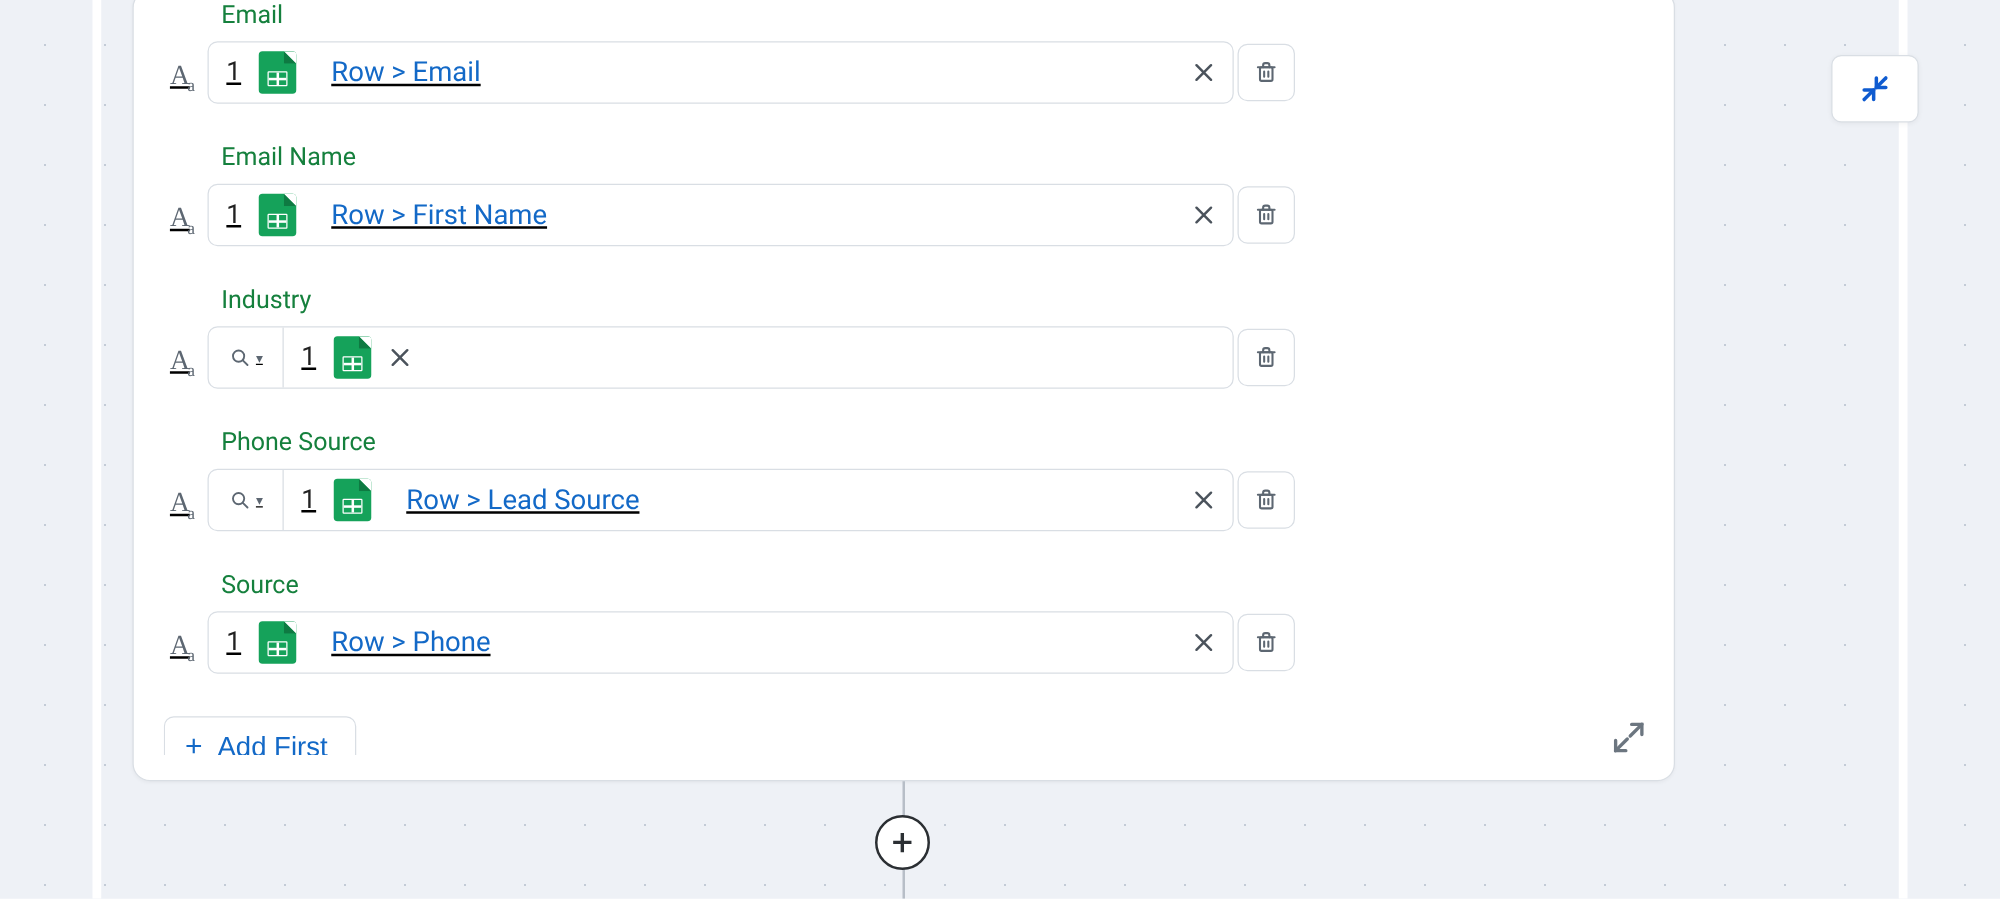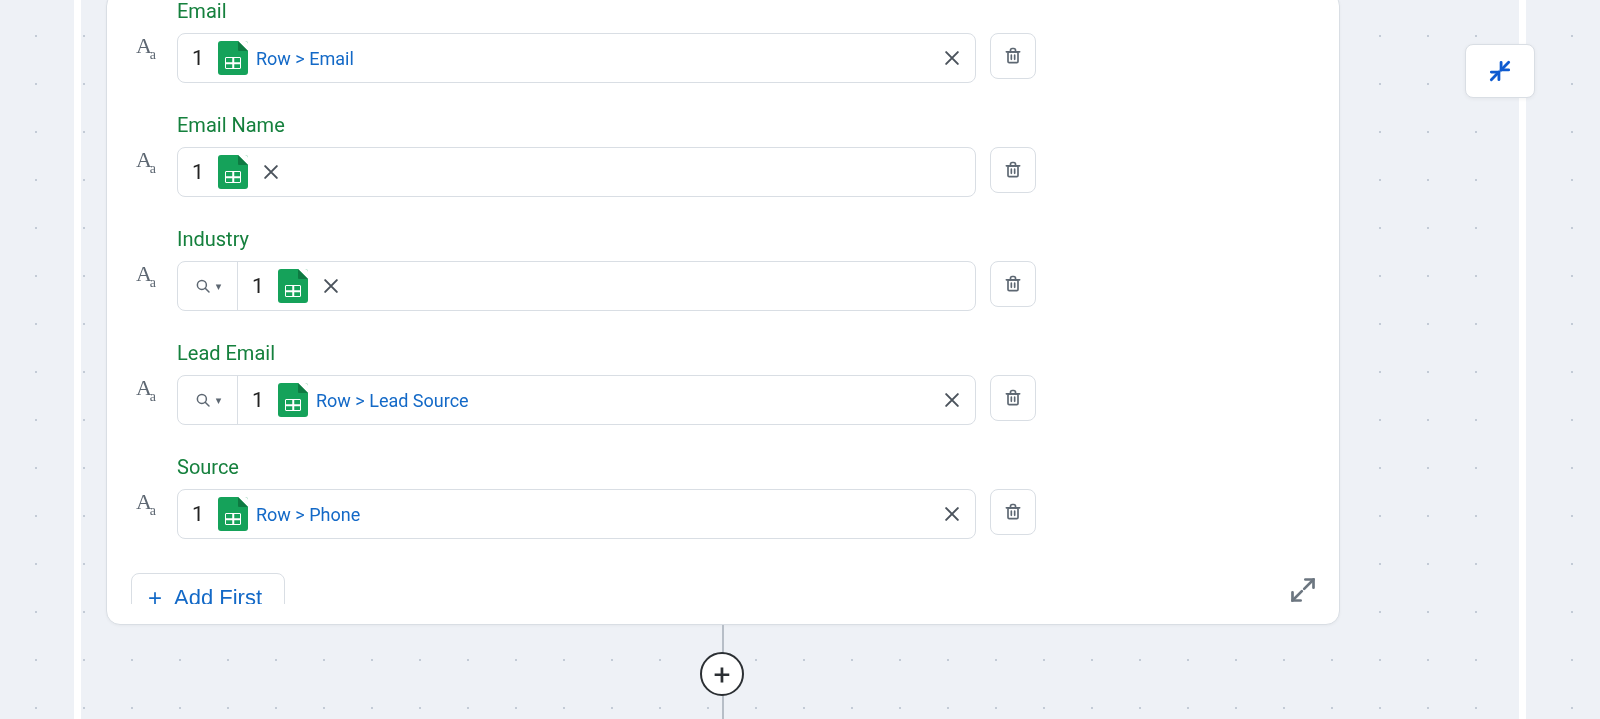--- a/index.html
+++ b/index.html
@@ -50,21 +50,21 @@
   }
   .fields{
     width:905px;
   }
   .field{margin-bottom:30px}
   .field:first-child{margin-top:6px}
   .field-label{
     font-size:20px;color:#15803d;margin:0 0 10px 46px;
   }
   .row{
-    display:flex;gap:14px;
+    display:flex;align-items:center;gap:3px;text-decoration:underline;
   }
   .type-icon{
     width:32px;text-align:center;
     font-family:Georgia,'Times New Roman',serif;
     color:var(--icon-grey);font-size:22px;line-height:1;user-select:none;
     position:relative;top:2px;
   }
   .type-icon .sub{font-size:14px;position:relative;top:6px;left:-2px}
   .pill{
     flex:1;display:flex;align-items:center;
@@ -104,21 +104,21 @@
   .sheet-ico .grid{
     position:absolute;left:7px;right:7px;bottom:6px;height:12px;
     border:1.5px solid #fff;border-radius:1px;
   }
   .sheet-ico .grid::before,.sheet-ico .grid::after{
     content:"";position:absolute;background:#fff;
   }
   .sheet-ico .grid::before{left:50%;top:0;bottom:0;width:1.5px;transform:translateX(-50%)}
   .sheet-ico .grid::after{top:50%;left:0;right:0;height:1.5px;transform:translateY(-50%)}
   .val{
-    flex:1;padding-left:8px;color:var(--link);font-size:18px;cursor:pointer;
+    flex:1;padding-left:28px;color:var(--link);font-size:22px;cursor:pointer;
     white-space:nowrap;text-overflow:ellipsis;overflow:hidden;
   }
   .clear-x{
     width:46px;height:100%;display:flex;align-items:center;justify-content:center;
     color:#4b535c;cursor:pointer;font-size:22px;
   }
   .clear-x svg{width:20px;height:20px}
   .del{
     width:46px;height:46px;border:1px solid var(--border);border-radius:8px;
     display:flex;align-items:center;justify-content:center;cursor:pointer;
@@ -206,20 +206,21 @@
           <div class="row">
             <div class="type-icon">A<span class="sub">a</span></div>
             <div class="pill">
               <div class="num">1</div>
               <span class="sheet-ico">
                 <span class="body"></span>
                 <span class="fold"></span>
                 <span class="fold2"></span>
                 <span class="grid"></span>
               </span>
+              <div class="val">Row &gt; First Name</div>
               <div class="clear-x">
                 <svg viewBox="0 0 24 24" fill="none" stroke="currentColor" stroke-width="2.4" stroke-linecap="round">
                   <path d="M5 5l14 14M19 5L5 19"></path>
                 </svg>
               </div>
             </div>
             <div class="del">
               <svg viewBox="0 0 24 24" fill="none" stroke="currentColor" stroke-width="2" stroke-linecap="round">
                 <path d="M4 7h16"></path>
                 <path d="M9 7V5a2 2 0 0 1 2-2h2a2 2 0 0 1 2 2v2"></path>
@@ -258,21 +259,21 @@
               <svg viewBox="0 0 24 24" fill="none" stroke="currentColor" stroke-width="2" stroke-linecap="round">
                 <path d="M4 7h16"></path>
                 <path d="M9 7V5a2 2 0 0 1 2-2h2a2 2 0 0 1 2 2v2"></path>
                 <rect x="6" y="7" width="12" height="13" rx="1.5"></rect>
                 <path d="M10 11v5M14 11v5"></path>
               </svg>
             </div>
           </div>
         </div>
         <div class="field">
-          <div class="field-label">Lead Email</div>
+          <div class="field-label">Phone Source</div>
           <div class="row">
             <div class="type-icon">A<span class="sub">a</span></div>
             <div class="pill">
               <div class="lookup">
                 <svg viewBox="0 0 24 24" fill="none" stroke="currentColor" stroke-width="2" stroke-linecap="round">
                   <circle cx="10.5" cy="10.5" r="6"></circle>
                   <path d="M20 20l-5-5"></path>
                 </svg>
                 <span class="caret">▾</span>
               </div>

